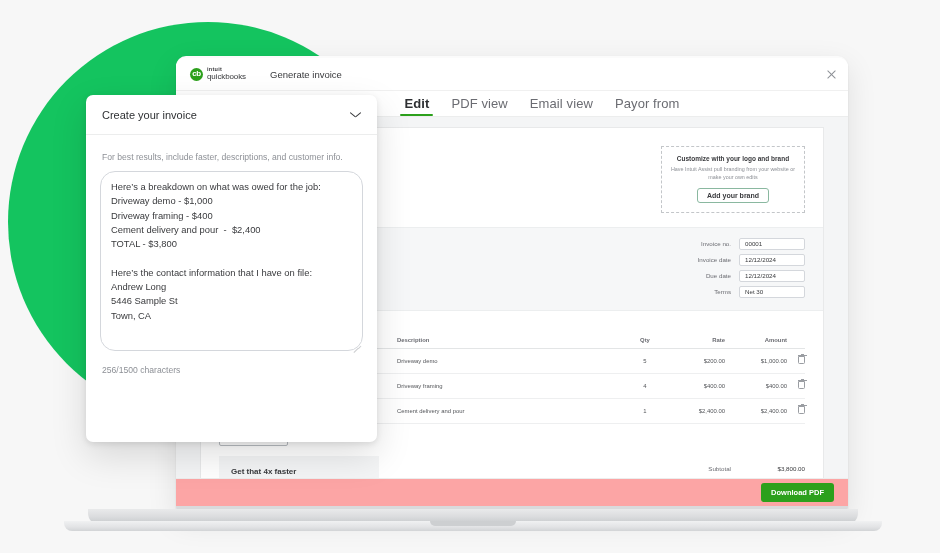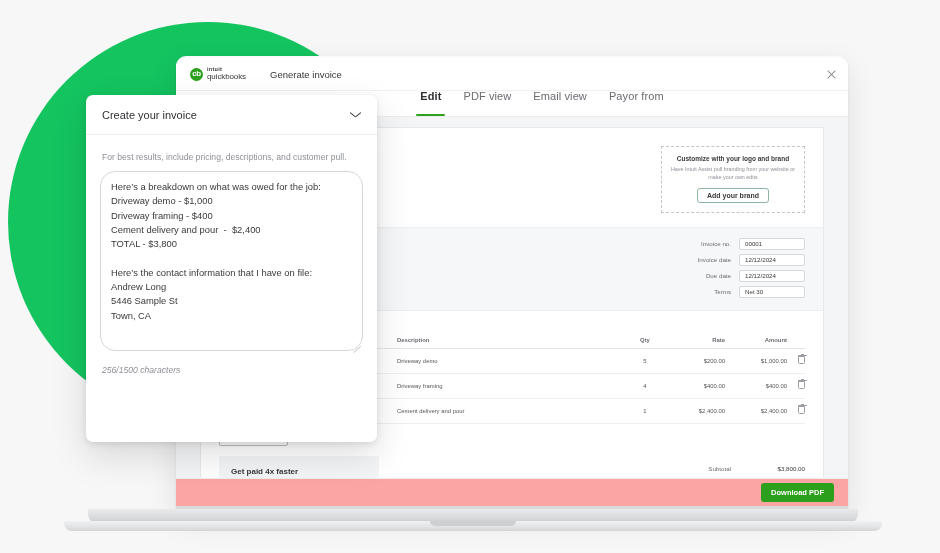--- a/index.html
+++ b/index.html
@@ -101,21 +101,21 @@
   
   .tabs-row {
     height: 26px;
     background: #fff;
     border-bottom: 1px solid #eceded;
     display: flex; align-items: flex-end; justify-content: center;
     gap: 22px;
     padding-left: 60px;
   }
   .tab {
-    font-size: 11px; color: #6b6c72; padding-bottom: 14px;
+    font-size: 13px; color: #6b6c72; padding-bottom: 5px;
     position: relative; cursor: pointer; letter-spacing:.1px;
   }
   .tab.active { color: #2e3033; font-weight: 600; }
   .tab.active::after {
     content: ""; position: absolute; left: -4px; right: -4px; bottom: 0;
     height: 2px; background: #2ca01c; border-radius: 1px;
   }
 
   
   .inv-scroll {
@@ -272,21 +272,21 @@
     padding: 8px 10px; resize: none; outline: none;
     overflow: hidden;
   }
   .assist-ta-wrap { position: relative; }
   .resize-grip { position: absolute; right: 19px; bottom: 6px; width: 6px; height: 6px; opacity:.5; }
   .resize-grip::before, .resize-grip::after {
     content:""; position:absolute; background:#9a9da2; height:.8px; right:0; transform-origin: right center;
   }
   .resize-grip::before { width: 6px; top: 5px; transform: rotate(-45deg); }
   .resize-grip::after  { width: 3.5px; top: 5px; right:0; transform: rotate(-45deg) translateX(3px); }
-  .assist-count { font-size: 8.6px; color: #8d9096; padding: 10px 16px 0 16px; font-style: italic; }
+  .assist-count { font-size: 8.6px; color: #8d9096; padding: 10px 16px 0 16px; }
 </style>
 </head>
 <body>
 
 <div id="stage">
 
   <div class="green-circle"></div>
 
   <div class="laptop-screen-bezel"></div>
   <div class="laptop-lowerband"></div>
@@ -398,21 +398,21 @@
                 <td class="c-amt">$2,400.00</td>
                 <td class="c-del"><span class="trash"></span></td>
               </tr>
             </tbody>
           </table>
           <div class="addprod">add product or service</div>
         </div>
 
         <div class="inv-foot">
           <div class="promo">
-            <div class="promo-title">Get paid 4x faster</div>
+            <div class="promo-title">Get that 4x faster</div>
             <div class="promo-sub">With QuickBooks Payments, customers can pay</div>
           </div>
           <div class="totals">
             <div class="trow">
               <div class="tlabel">Subtotal</div>
               <div class="tvalue-plain">$3,800.00</div>
             </div>
             <div class="trow">
               <div class="tlabel">Shipping</div>
               <div class="tfield">$0.00</div>
@@ -430,21 +430,21 @@
 
   <div class="action-bar">
     <button class="dl-btn">Download PDF</button>
   </div>
 
   <div class="assist-card">
     <div class="assist-head">
       <div class="assist-title">Create your invoice</div>
       <div class="chev"></div>
     </div>
-    <div class="assist-hint">For best results, include pricing, descriptions, and customer pull.</div>
+    <div class="assist-hint">For best results, include faster, descriptions, and customer info.</div>
     <div class="assist-ta-wrap">
       <textarea class="assist-ta" placeholder="Describe your invoice" style="">Here’s a breakdown on what was owed for the job:
 Driveway demo - $1,000
 Driveway framing - $400
 Cement delivery and pour  -  $2,400
 TOTAL - $3,800
 
 Here’s the contact information that I have on file:
 Andrew Long
 5446 Sample St

